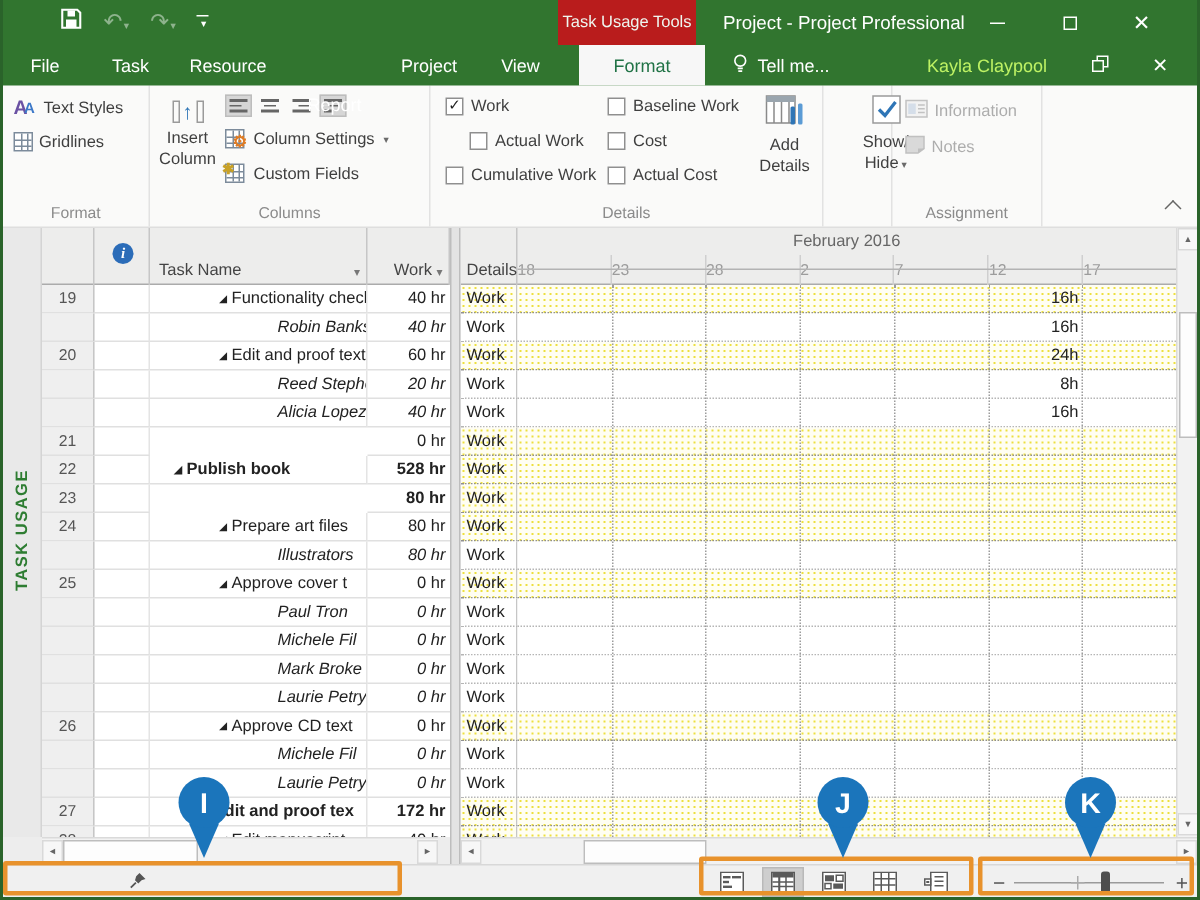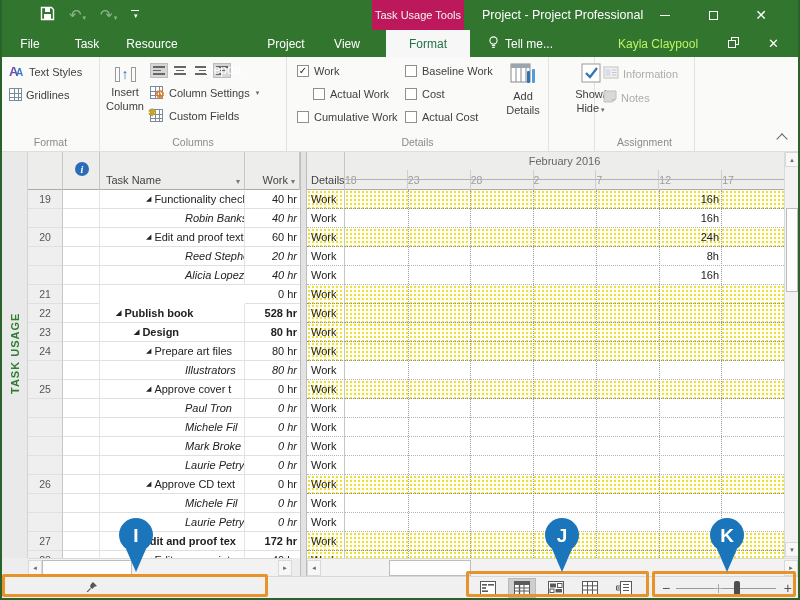--- a/index.html
+++ b/index.html
@@ -11,21 +11,21 @@
   
   .edge-l{left:0;top:0;width:2px;height:600px;background:#2A632A;z-index:40;}
   .edge-r{right:0;top:0;width:2px;height:600px;background:#2A632A;z-index:40;}
   .edge-b{left:0;bottom:0;width:800px;height:2px;background:#2A632A;z-index:41;}
 
   .titlebar{left:0;top:0;width:800px;height:30px;background:#31752F;color:#FFF;z-index:5;}
   .qat{left:40px;top:0;height:30px;display:flex;align-items:center;gap:14px;}
   .qat .dim{opacity:.45;}
   .qat-glyph{font-size:15px;color:#FFF;line-height:1;}
   .qat-caret{font-size:7px;color:#FFF;margin-left:1px;}
-  .ctx-block{left:372px;top:0;width:92px;height:30px;background:#be185d;display:flex;align-items:center;justify-content:center;}
+  .ctx-block{left:372px;top:0;width:92px;height:30px;background:#b91c1c;display:flex;align-items:center;justify-content:center;}
   .ctx-block span{font-size:11px;color:#EFF6EF;}
   .win-title{left:482px;top:0;height:30px;display:flex;align-items:center;font-size:12.5px;color:#FFF;}
   .capbtn{top:0;width:34px;height:30px;display:flex;align-items:center;justify-content:center;color:#FFF;}
   .cap-min{left:648px;}.cap-max{left:696px;}.cap-close{left:744px;font-size:14px;}
   .minbar{width:10px;height:1px;background:#FFF;}
   .maxbox{width:9px;height:9px;border:1px solid #FFF;}
 
   .tabrow{left:0;top:30px;width:800px;height:27px;background:#31752F;z-index:5;}
   .tab{position:absolute;top:0;height:27px;display:flex;align-items:center;justify-content:center;
        color:#FFF;font-size:12px;padding:0 6px;}
@@ -466,24 +466,20 @@
           <div class="cell c-name">
             <span class="tg">◢</span>
             <span class="nm">Publish book</span>
           </div>
           <div class="cell c-work">528 hr</div>
         </div>
 
         <div class="lrow yellow l2 tri b">
           <div class="cell c-num">23</div>
           <div class="cell c-ind"></div>
-          <div class="cell c-name">
-            <span class="tg">◢</span>
-            <span class="nm">Design</span>
-          </div>
           <div class="cell c-work">80 hr</div>
         </div>
 
         <div class="lrow yellow l3 tri">
           <div class="cell c-num">24</div>
           <div class="cell c-ind"></div>
           <div class="cell c-name">
             <span class="tg">◢</span>
             <span class="nm">Prepare art files</span>
           </div>

